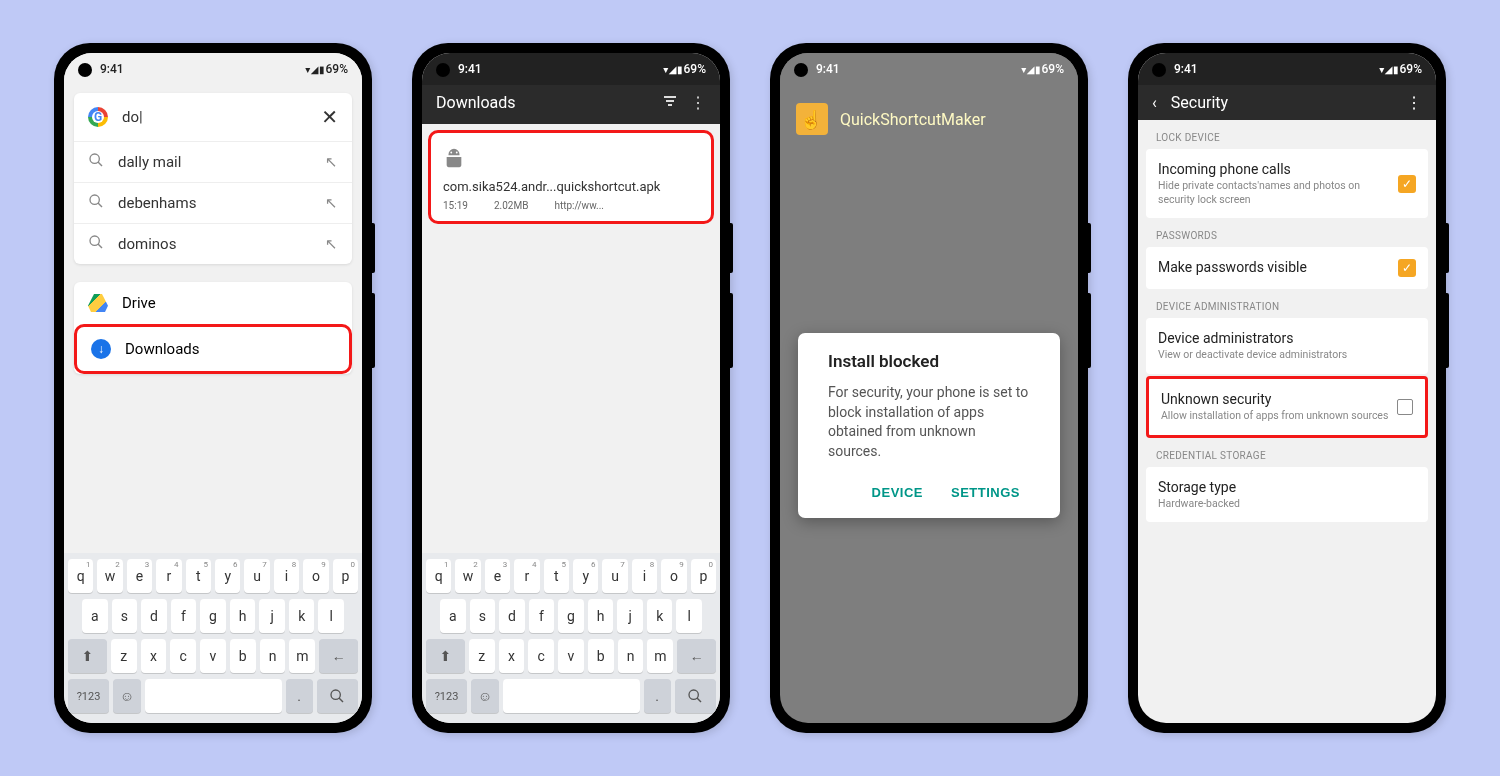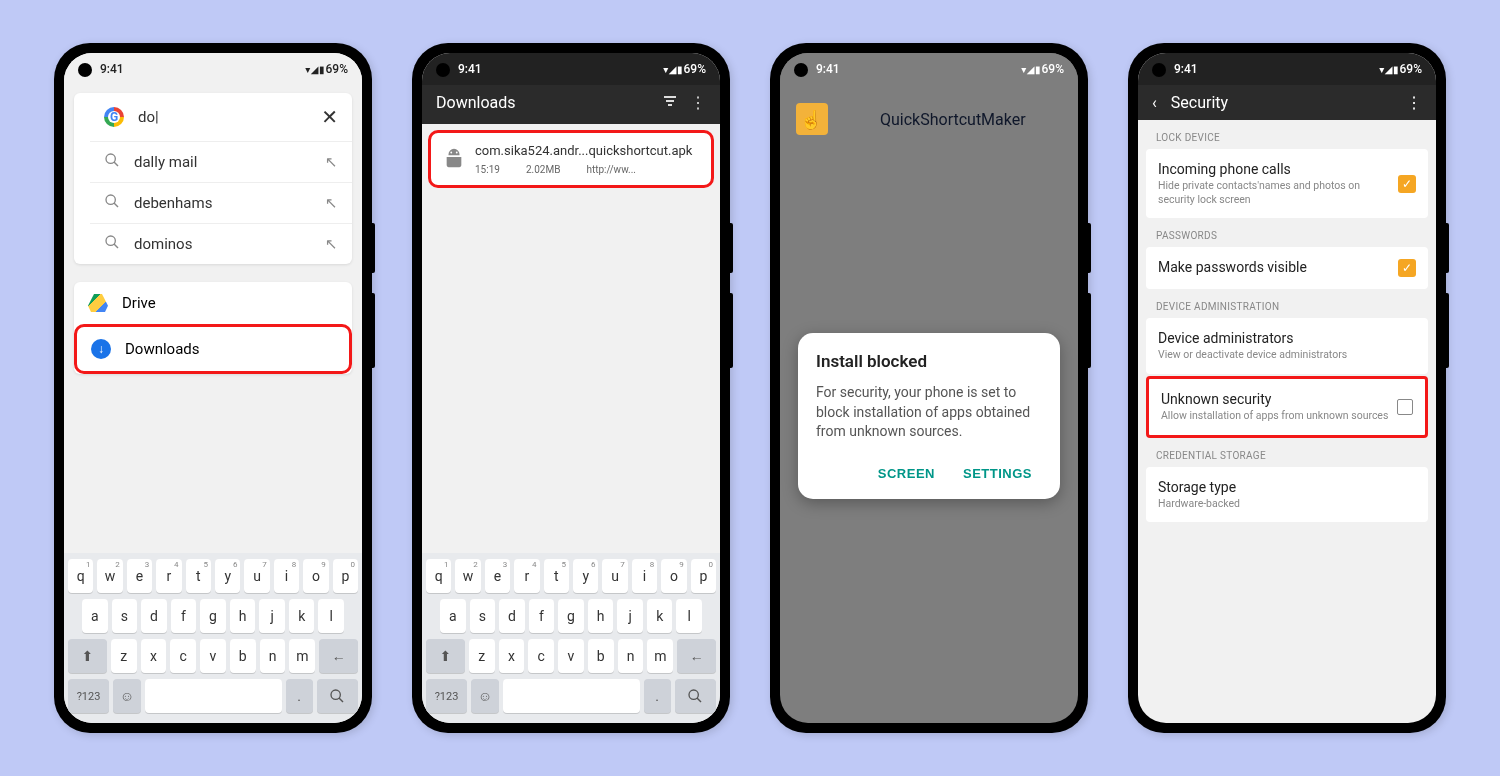--- a/index.html
+++ b/index.html
@@ -78,21 +78,20 @@
   .status-right { margin-left: auto; display:flex; align-items:center; gap:2px; }
   .sig-icons { font-size: 10px; letter-spacing: -1px; }
 
   
   .search-card {
     margin: 8px 10px 0;
     background: #fff;
     border-radius: 6px;
     box-shadow: 0 1px 3px rgba(0,0,0,0.1);
     overflow: hidden;
-    padding-left: 16px;
   }
   .search-row {
     display: flex;
     align-items: center;
     padding: 10px 14px;
     font-size: 15px;
     color: #333;
     gap: 14px;
     border-top: 1px solid #eee;
   }
@@ -146,37 +145,38 @@
   .dark-title-row { display:flex; align-items:center; padding-top:8px; }
   .dark-title { font-size:16px; flex:1; }
   .sort-icon, .more-icon { color:#ddd; margin-left:12px; }
   .file-card {
     margin: 6px 6px;
     background:#fff;
     padding: 10px 12px;
     display:flex;
     gap:10px;
     align-items:flex-start;
+    flex-direction:column;
   }
   .android-icon { width:22px; height:22px; display:flex; align-items:center; justify-content:center; margin-top:4px; }
   .file-info { flex:1; font-size:13px; color:#333; }
   .file-name { margin-bottom:6px; }
   .file-meta { display:flex; gap:26px; color:#666; font-size:10px; }
 
   
   .blocked-app { display:flex; align-items:center; gap:12px; padding:18px 16px; background: rgba(0,0,0,0); }
   .app-icon { width:32px; height:32px; background:#f3b23a; border-radius:4px; display:flex; align-items:center; justify-content:center; font-size:18px; }
-  .app-name { font-size:16px; color:#0f172a;margin-left:40px; }
+  .app-name { font-size:16px; color:#fef9c3; }
   .overlay-dialog {
     position:absolute;
     top:280px;
     left:18px; right:18px;
     background:#fff;
-    border-radius:15px;
-    padding: 18px 18px 10px;
+    border-radius:7px;
+    padding: 18px 30px 10px;
     box-shadow: 0 4px 16px rgba(0,0,0,0.3);
   }
   .dialog-title { font-size:17px; font-weight:600; color:#222; margin-bottom:12px; }
   .dialog-body { font-size:14px; color:#555; line-height:1.4; margin-bottom:16px; }
   .dialog-actions { display:flex; justify-content:flex-end; gap:8px; }
   .dialog-btn { border:none; background:none; color:#009688; font-weight:600; font-size:13px; padding:8px 10px; letter-spacing:0.5px; }
 
   
   .settings-header { background:#2b2b2b; color:#fff; display:flex; align-items:center; padding: 8px 14px; gap:14px; }
   .settings-title { font-size:16px; flex:1; }
@@ -395,21 +395,21 @@
       </span>
     </div>
     <div class="blocked-app">
       <span class="app-icon">☝</span>
       <span class="app-name">QuickShortcutMaker</span>
     </div>
     <div class="overlay-dialog">
       <div class="dialog-title">Install blocked</div>
       <div class="dialog-body">For security, your phone is set to block installation of apps obtained from unknown sources.</div>
       <div class="dialog-actions">
-        <button class="dialog-btn">SCREEN</button>
+        <button class="dialog-btn">DEVICE</button>
         <button class="dialog-btn red-box">SETTINGS</button>
       </div>
     </div>
   </div>
 </div>
 
 <div class="phone">
   <div class="screen light">
     <div class="camera"></div>
     <div class="status-bar dark">

